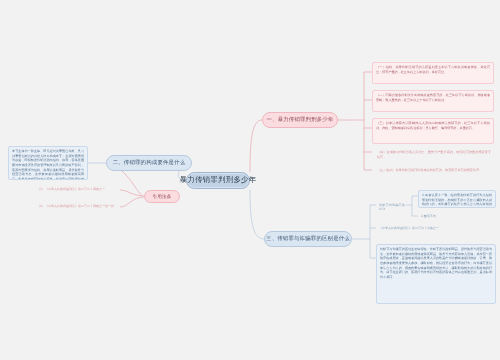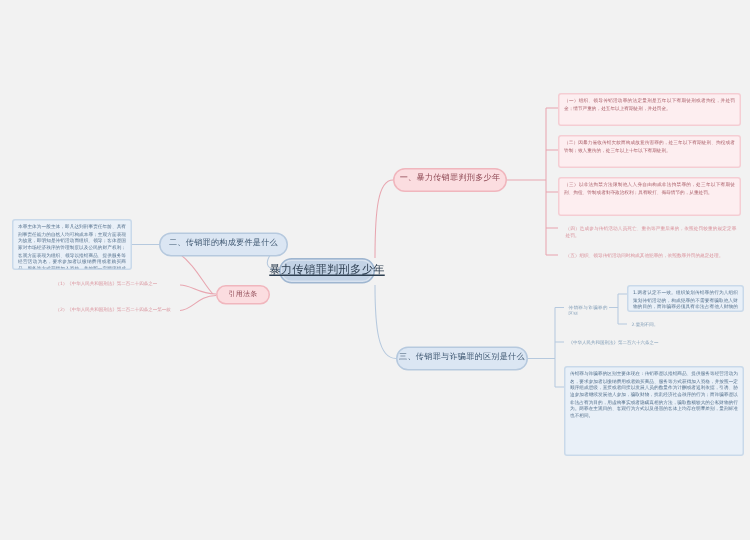--- a/index.html
+++ b/index.html
@@ -122,21 +122,21 @@
       <path d="M370,228 L376,228" stroke="#b6c9de"></path>
       <path d="M370,258 L376,258" stroke="#b6c9de"></path>
 
       <path d="M406,205 L412,205" stroke="#b6c9de"></path>
       <path d="M412,196 L412,216" stroke="#b6c9de"></path>
       <path d="M412,196 L418,196" stroke="#b6c9de"></path>
       <path d="M412,216 L418,216" stroke="#b6c9de"></path>
     </g>
   </svg>
 
-  <div class="pill pill-root" style="left:186px;top:172px;width:64px;height:17px;text-decoration:underline;">暴力传销罪判刑多少年</div>
+  <div class="pill pill-root" style="left:186px;top:172px;width:64px;height:17px;">暴力传销罪判刑多少年</div>
 
   <div class="pill pill-pink" style="left:262px;top:112px;width:76px;height:16px;">一、暴力传销罪判刑多少年</div>
 
   <div class="pill pill-blue" style="left:106px;top:155px;width:86px;height:16px;">二、传销罪的构成要件是什么</div>
 
   <div class="pill pill-blue" style="left:264px;top:231px;width:88px;height:16px;">三、传销罪与诈骗罪的区别是什么</div>
 
   <div class="pill pill-pink pill-small" style="left:144px;top:190px;width:36px;height:13px;">引用法条</div>
 
   <div class="box box-plain-blue tiny" style="left:376px;top:201px;width:32px;height:9px;">传销罪与诈骗罪的区别</div>

